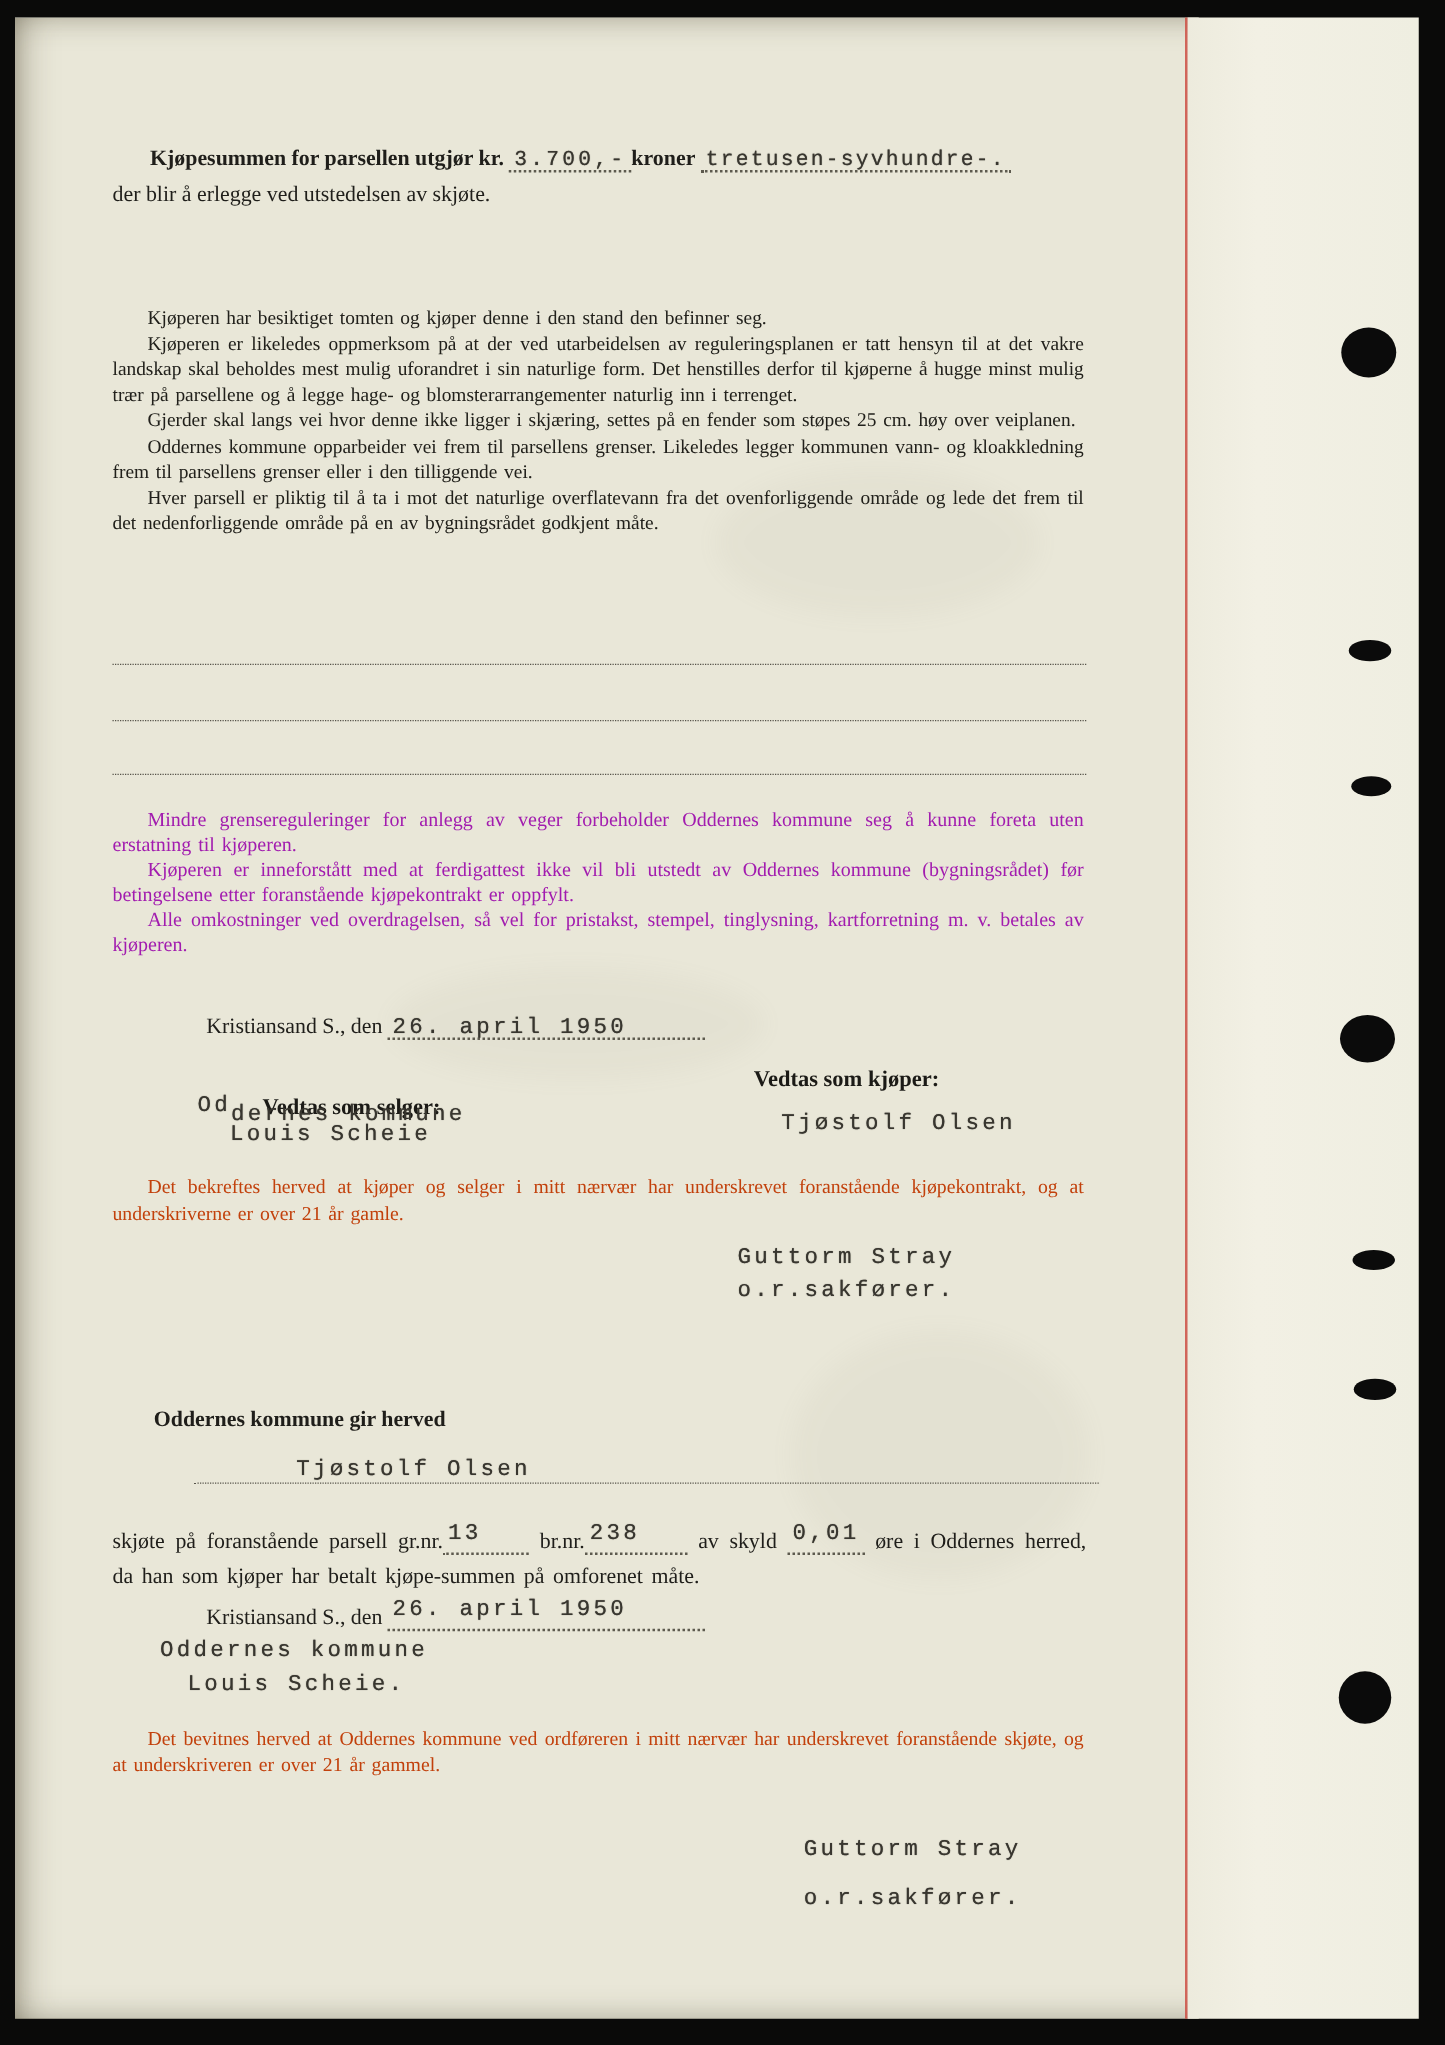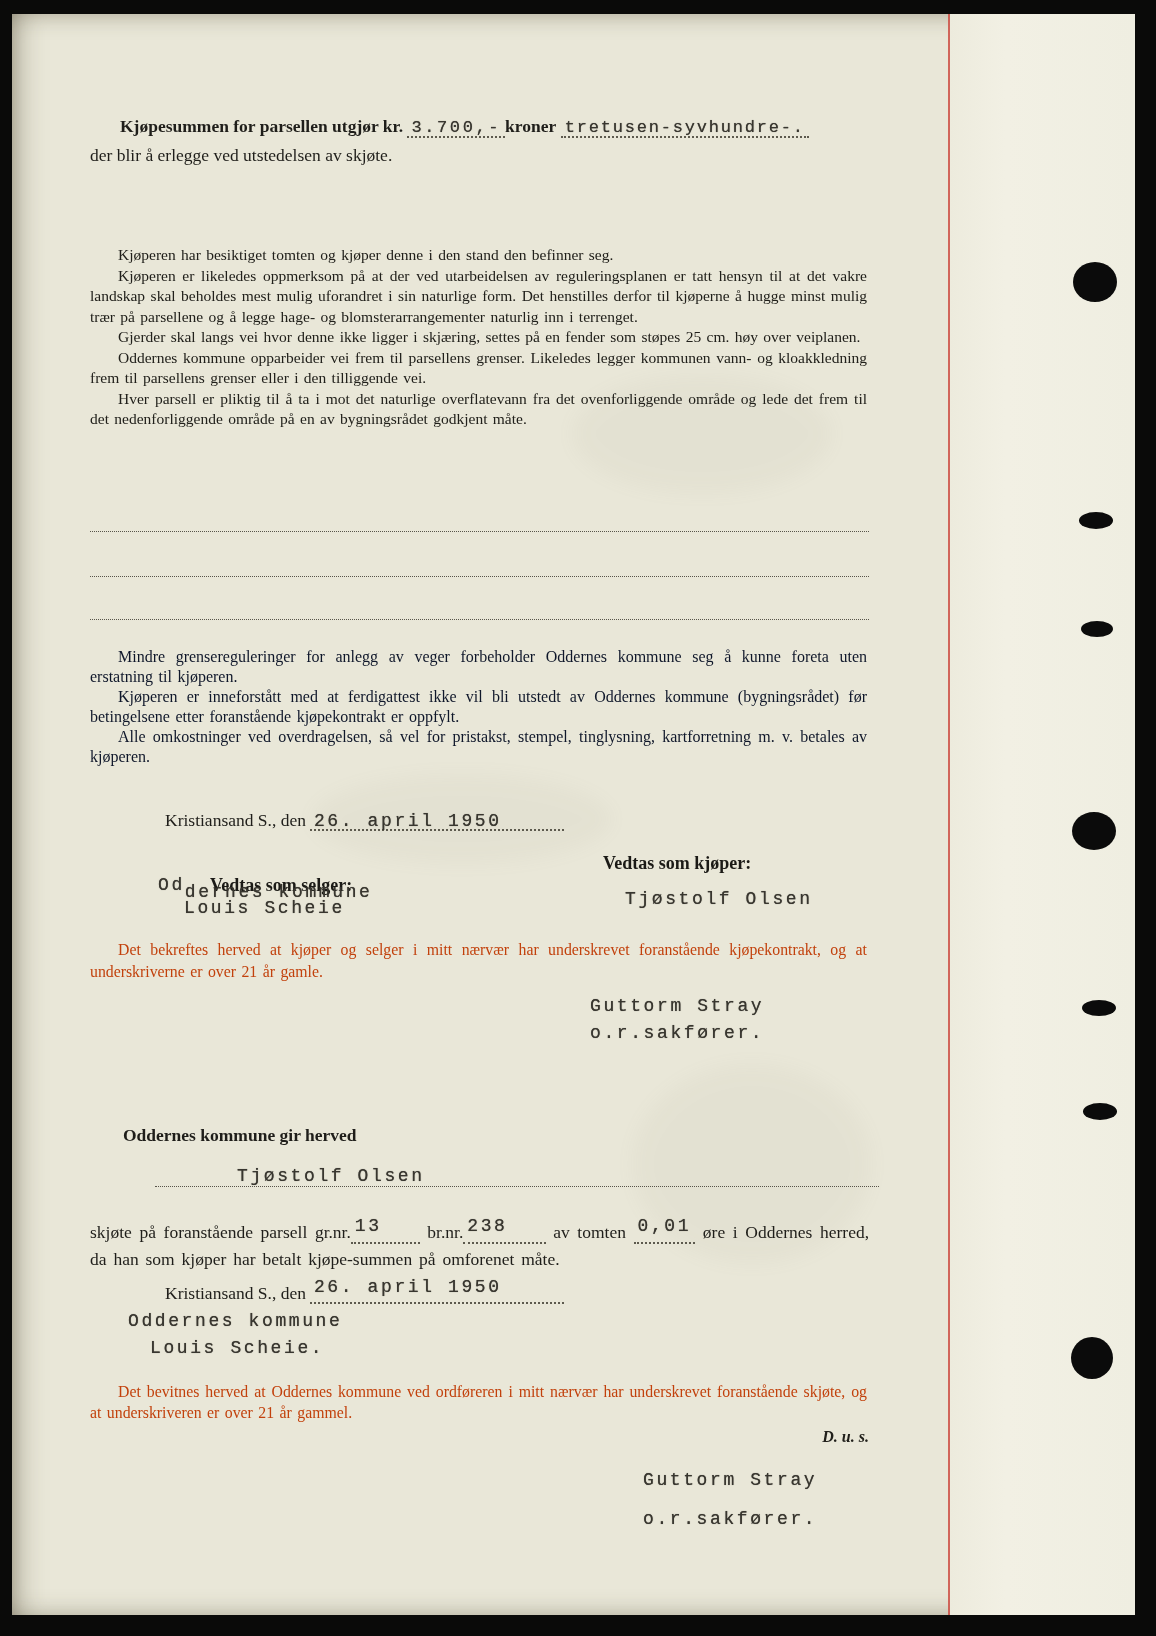--- a/index.html
+++ b/index.html
@@ -14,21 +14,21 @@
         background:linear-gradient(90deg,#edebdd 0%,#f2f0e4 30%,#efeee1 100%);}
   .red-line{position:absolute;left:936px;top:0;width:2px;height:1601px;background:#cc4f44;opacity:.85;}
   .hole{position:absolute;background:#0b0b0b;border-radius:50%;}
   .smudge{position:absolute;background:#8a8570;opacity:.05;border-radius:50%;filter:blur(9px);}
 
   .abs{position:absolute;}
   .print{color:#1f1e1a;}
   .strong{font-weight:600;}
   .body-block{font-size:15.5px;line-height:20.5px;text-align:justify;color:#21201b;word-spacing:1.5px;}
   .body-block p{margin:0;text-indent:28px;}
-  .terms-block{font-size:16px;line-height:20px;text-align:justify;color:#0f172a;word-spacing:1.5px;}
+  .terms-block{font-size:16px;line-height:20px;text-align:justify;color:#a21caf;word-spacing:1.5px;}
   .terms-block p{margin:0;text-indent:28px;}
   .attest{font-size:15.8px;line-height:22px;text-align:justify;color:#c2410c;word-spacing:1.5px;text-indent:28px;}
   .rule{border-bottom:1.6px dotted #57544a;height:0;}
   .typed{font-family:"Liberation Mono","DejaVu Sans Mono",monospace;
          font-size:18px;letter-spacing:2.6px;color:#38362f;
          text-shadow:0 0 .7px rgba(45,43,36,.8);white-space:nowrap;}
   .dotted-field{border-bottom:2px dotted #5d5a4e;padding:0 4px;white-space:nowrap;}
   .raised{position:relative;top:-7px;display:inline-block;}
   .sup{position:relative;top:-7px;}
   .dot-tail{display:inline-block;width:58px;}
@@ -114,36 +114,35 @@
 
     <div class="abs print strong heading-line" style="left:111px;top:1111px;">Oddernes kommune gir herved</div>
 
     <div class="abs" style="left:143px;top:1152px;width:724px;border-bottom:1.6px dotted #57544a;">
       <span class="typed" style="margin-left:82px;">Tjøstolf Olsen</span>
     </div>
 
     <div class="abs conveyance" style="left:78px;top:1206px;width:779px;">
       <span class="print">skjøte på foranstående parsell gr.nr.</span><span class="dotted-field"><span class="typed raised">13</span><span class="dot-tail-sm"></span></span>
       <span class="print">br.nr.</span><span class="dotted-field"><span class="typed raised">238</span><span class="dot-tail-sm"></span></span>
-      <span class="print">av tomten</span>
+      <span class="print">av skyld</span>
       <span class="dotted-field"><span class="typed raised">0,01</span></span>
       <span class="print">øre i Oddernes herred, da han som kjøper har betalt kjøpe-summen på omforenet måte.</span>
     </div>
 
     <div class="abs" style="left:153px;top:1269px;white-space:nowrap;">
       <span class="print heading-line">Kristiansand S., den</span>
       <span class="dotted-field"><span class="typed raised">26. april 1950</span><span class="dot-tail"></span></span>
     </div>
 
     <div class="abs typed" style="left:116px;top:1297px;">Oddernes kommune</div>
     <div class="abs typed" style="left:138px;top:1324px;">Louis Scheie.</div>
 
     <div class="abs attest" style="left:78px;top:1367px;width:777px;line-height:21px;">Det bevitnes herved at Oddernes kommune ved ordføreren i mitt nærvær har underskrevet foranstående skjøte, og at underskriveren er over 21 år gammel.</div>
 
-    <div class="abs dus" style="left:78px;top:1414px;width:779px;">D. u. s.</div>
 
     <div class="abs" style="left:631px;top:1447px;line-height:39px;">
       <div class="typed">Guttorm Stray</div>
       <div class="typed">o.r.sakfører.</div>
     </div>
 
   </div>
 </div>
 
 </body></html>

